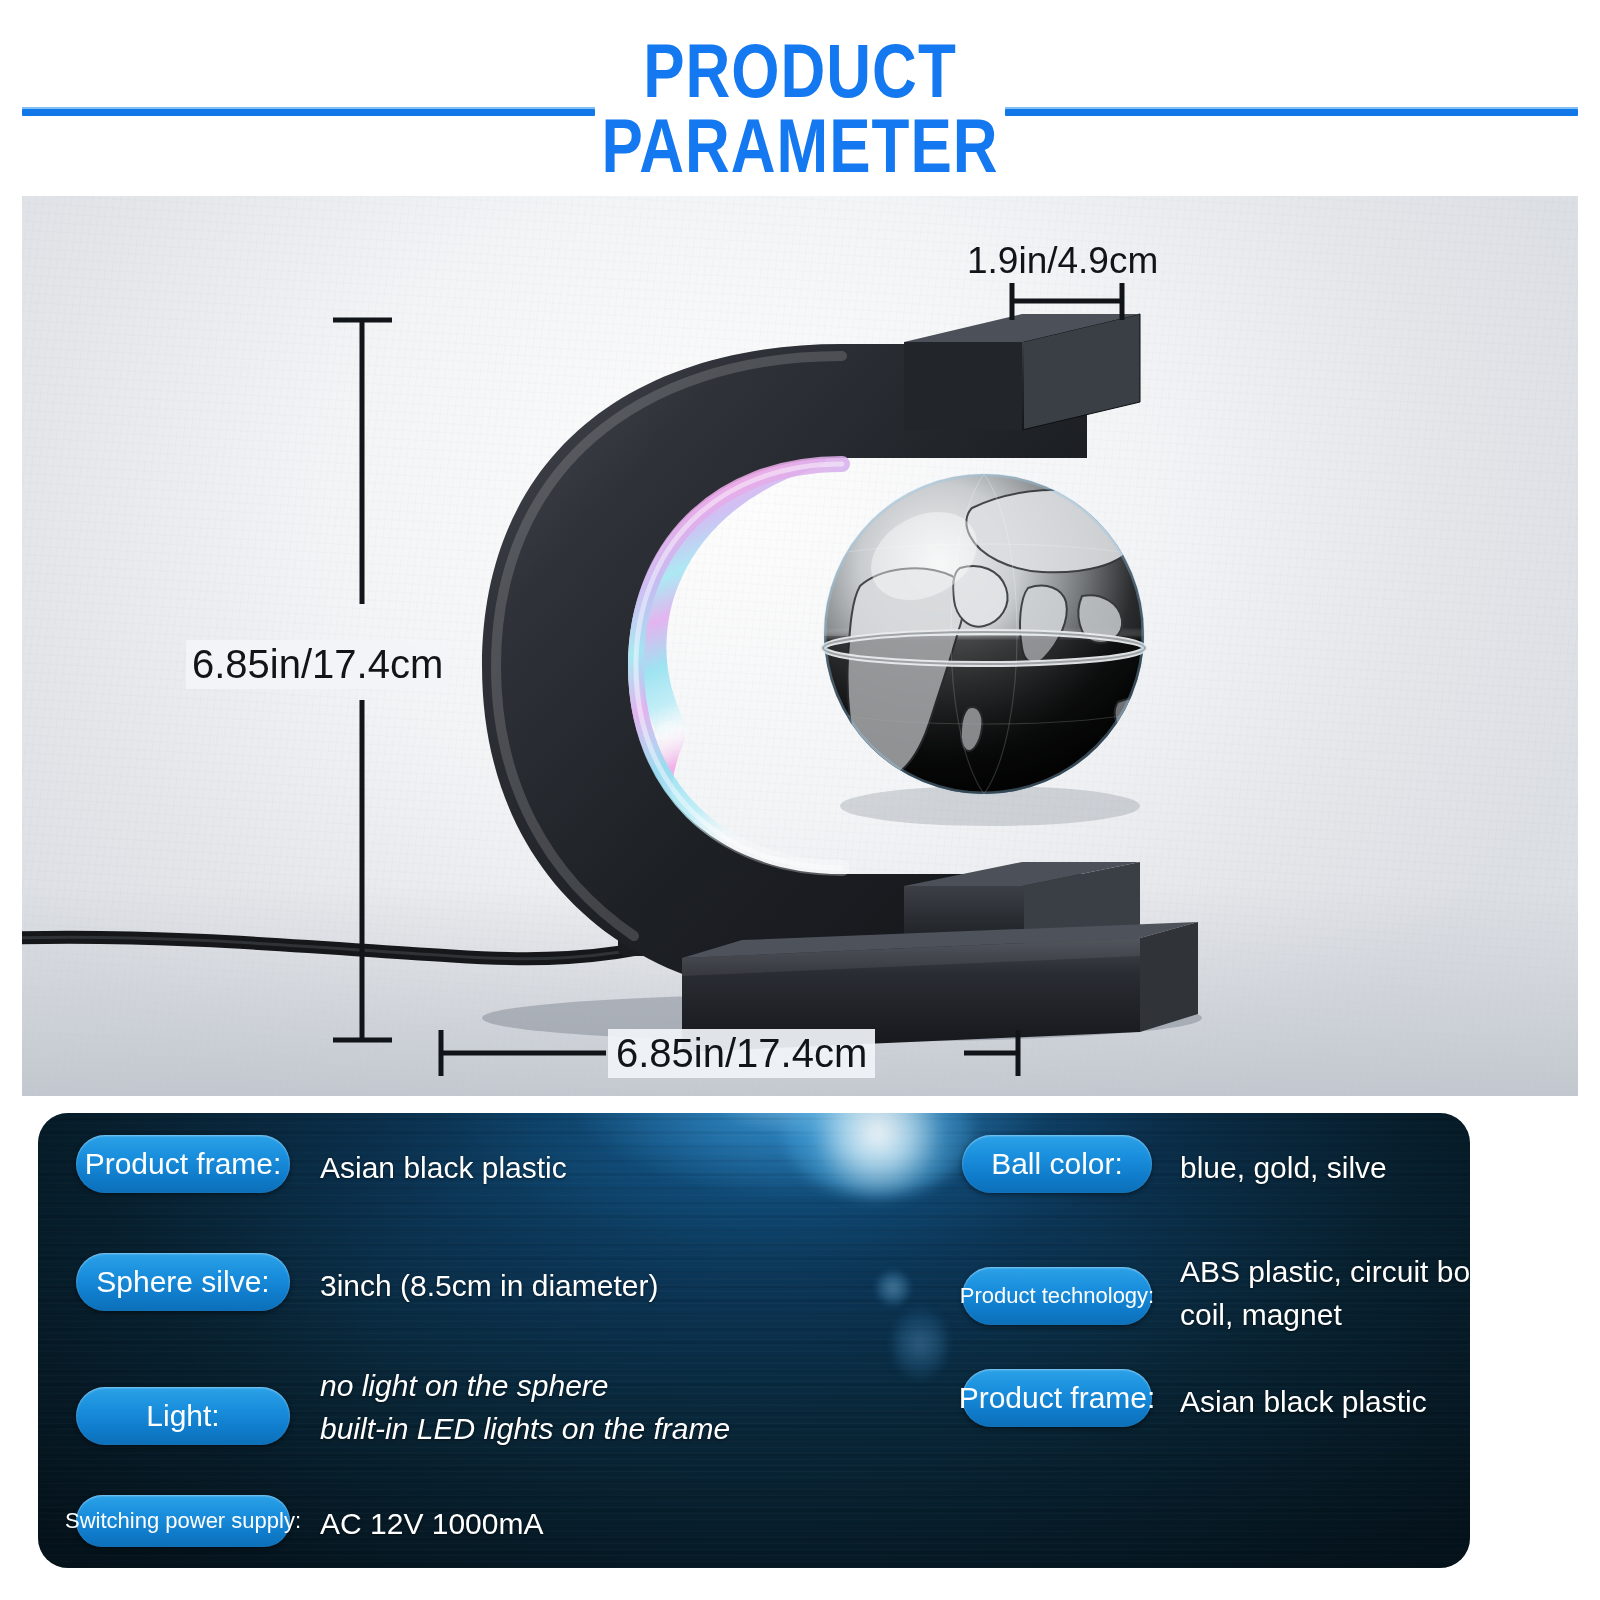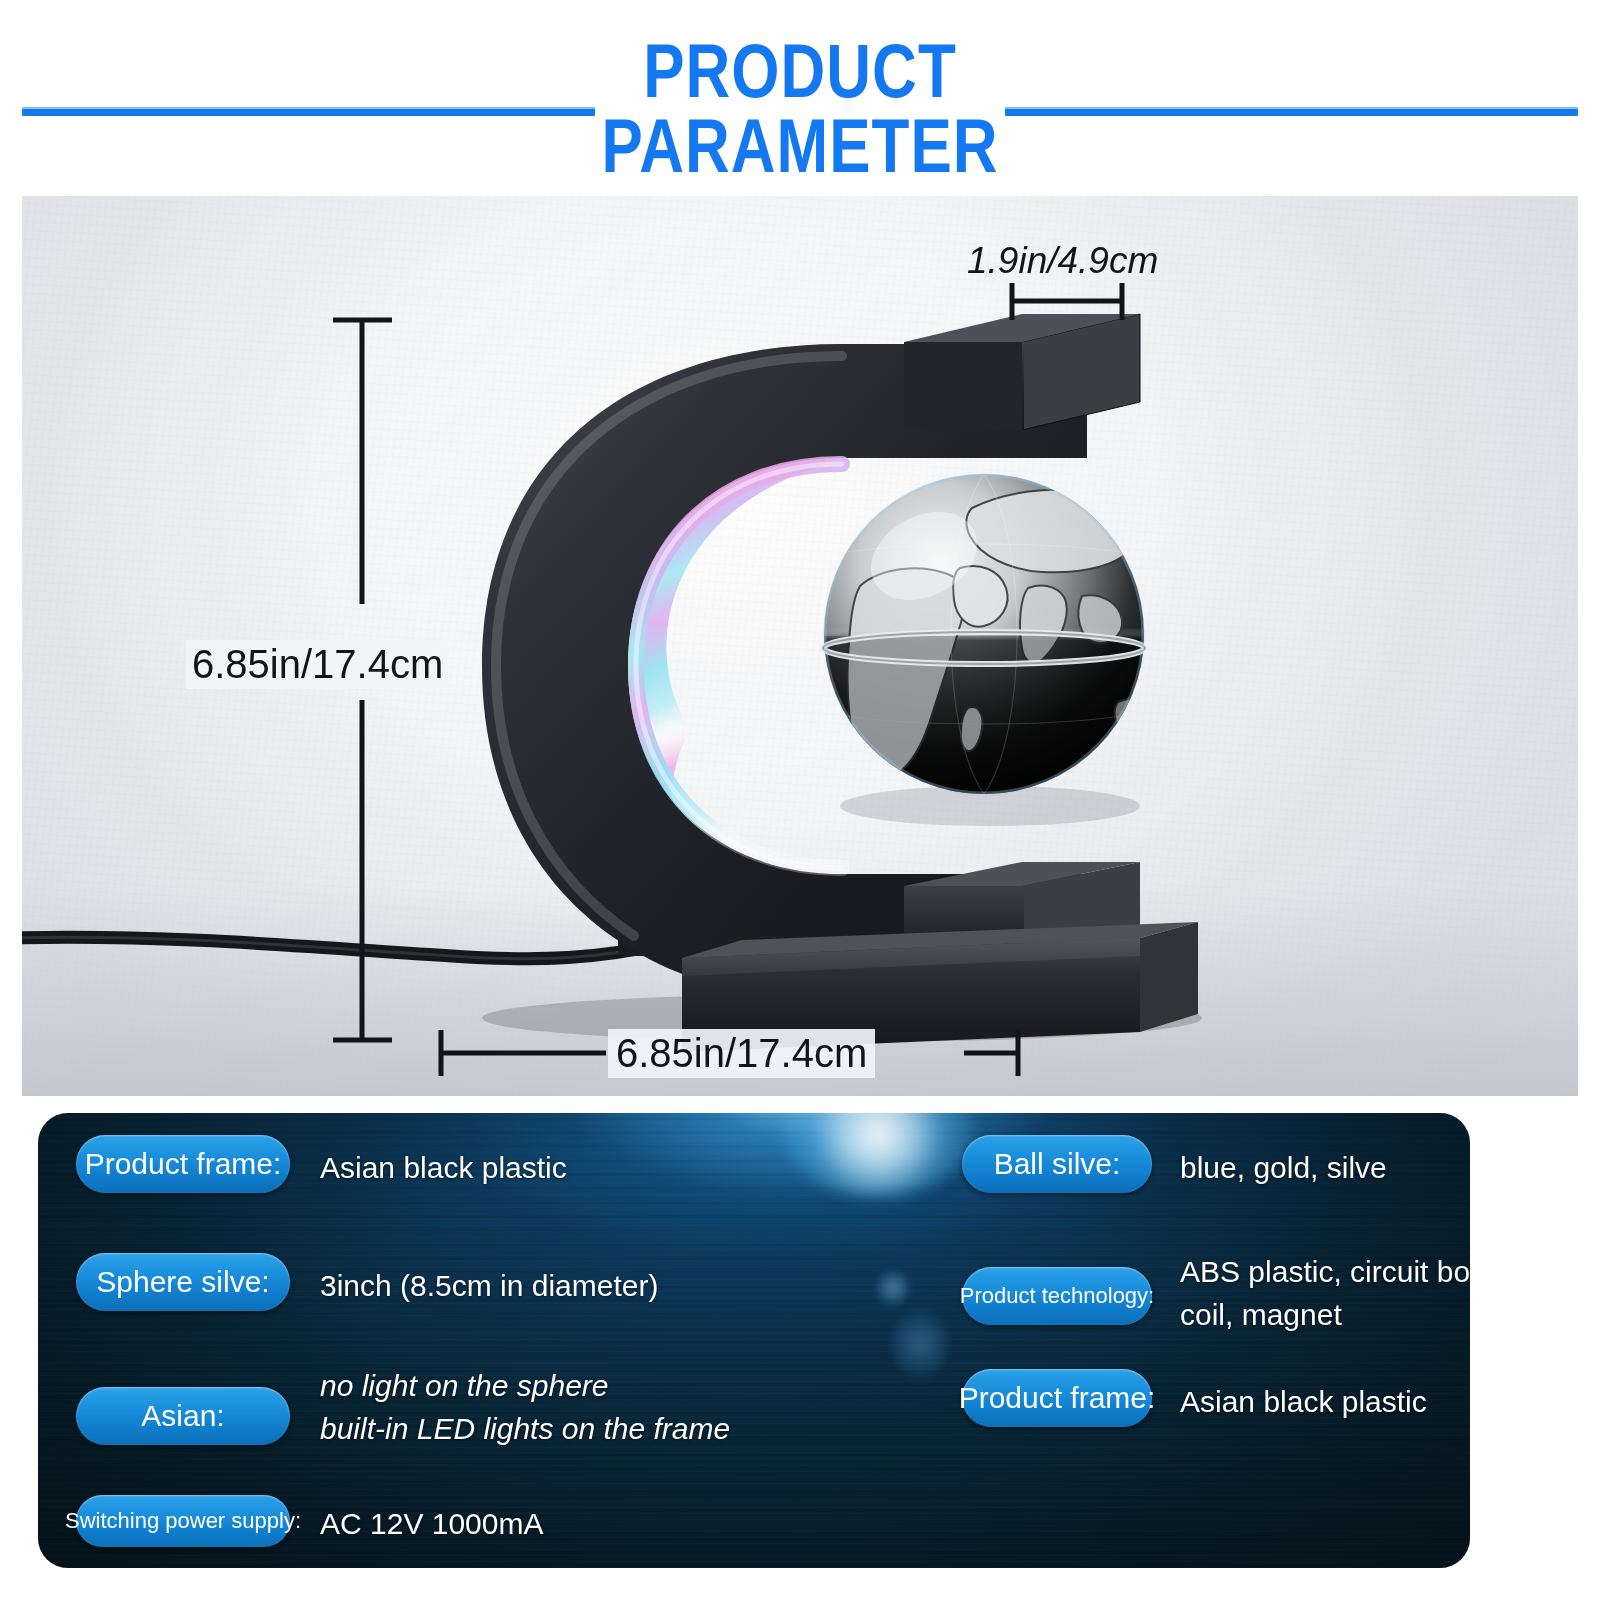--- a/index.html
+++ b/index.html
@@ -95,21 +95,20 @@
   .dim-label {
     position: absolute;
     color: #111418;
     font-family: "Liberation Sans", sans-serif;
     font-weight: 400;
     white-space: nowrap;
   }
   #dim-top-label {
     left: 967px; top: 240px;
     font-size: 37px;
-    font-style: italic;
   }
   #dim-left-label {
     left: 186px; top: 640px;
     font-size: 40px;
     background: rgba(242,244,247,0.92);
     padding: 2px 6px;
   }
   #dim-bottom-label {
     left: 608px; top: 1029px;
     font-size: 40px;
@@ -449,36 +448,36 @@
       <div class="pill">Product frame:</div>
       <div class="value">Asian black plastic</div>
     </div>
 
     <div class="spec-row" id="row-sphere">
       <div class="pill">Sphere silve:</div>
       <div class="value">3inch (8.5cm in diameter)</div>
     </div>
 
     <div class="spec-row" id="row-light">
-      <div class="pill">Asian:</div>
+      <div class="pill">Light:</div>
       <div class="value">no light on the sphere
 built-in LED lights on the frame</div>
     </div>
 
     <div class="spec-row" id="row-power">
       <div class="pill">Switching power supply:</div>
       <div class="value">AC 12V 1000mA</div>
     </div>
 
   </div>
 
   <div class="spec-col" id="col-right">
 
     <div class="spec-row" id="row-ballcolor">
-      <div class="pill">Ball silve:</div>
+      <div class="pill">Ball color:</div>
       <div class="value">blue, gold, silve</div>
     </div>
 
     <div class="spec-row" id="row-material">
       <div class="pill">Product technology:</div>
       <div class="value">ABS plastic, circuit board
 coil, magnet</div>
     </div>
 
     <div class="spec-row" id="row-frame2">

